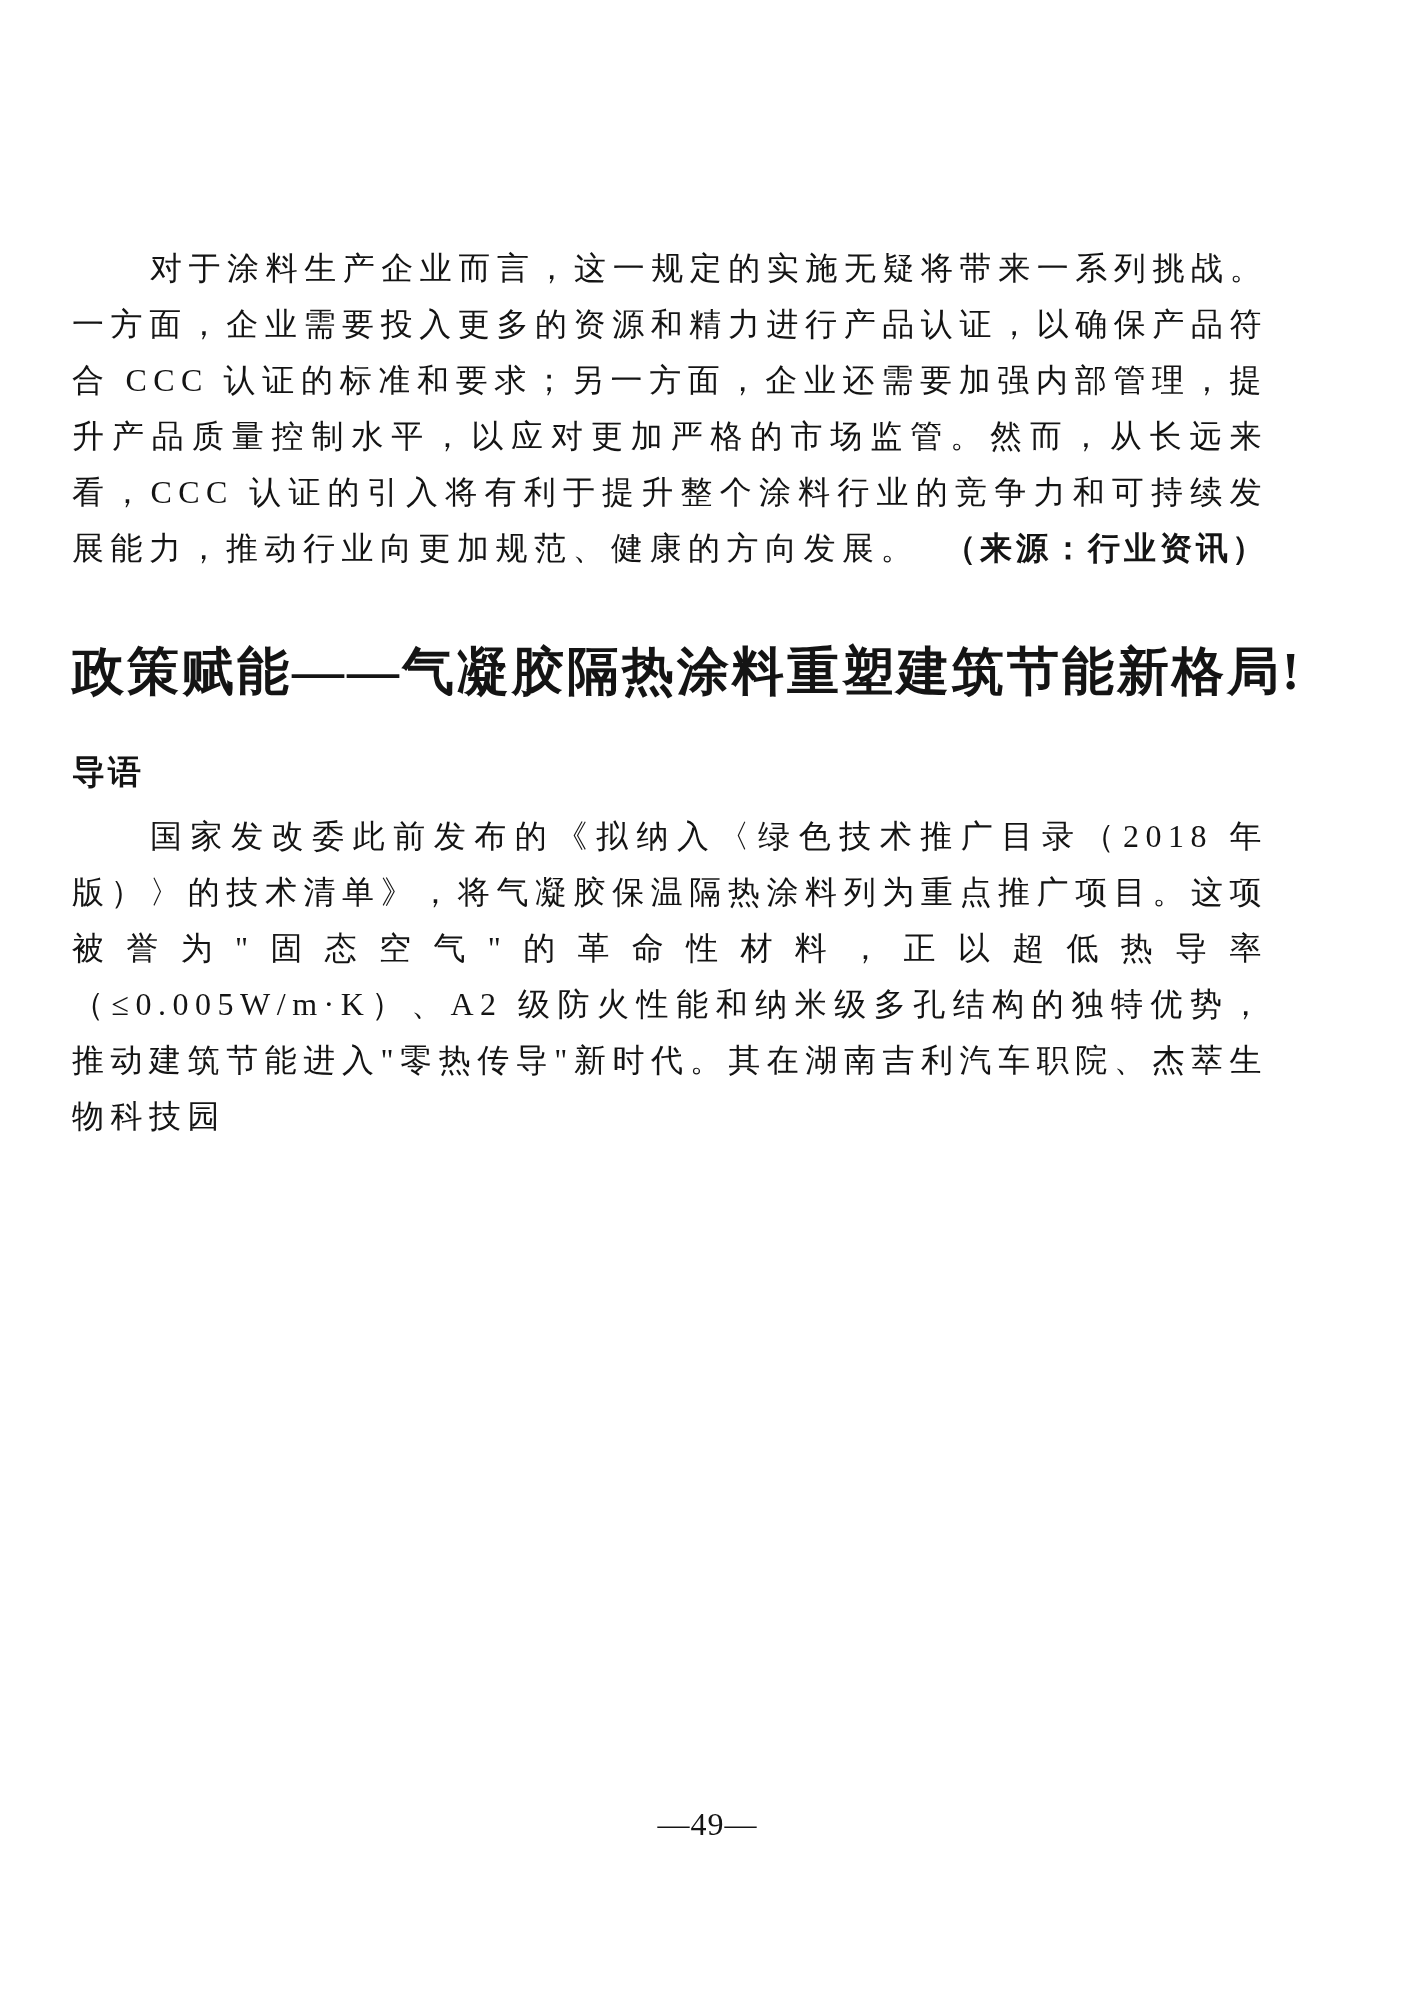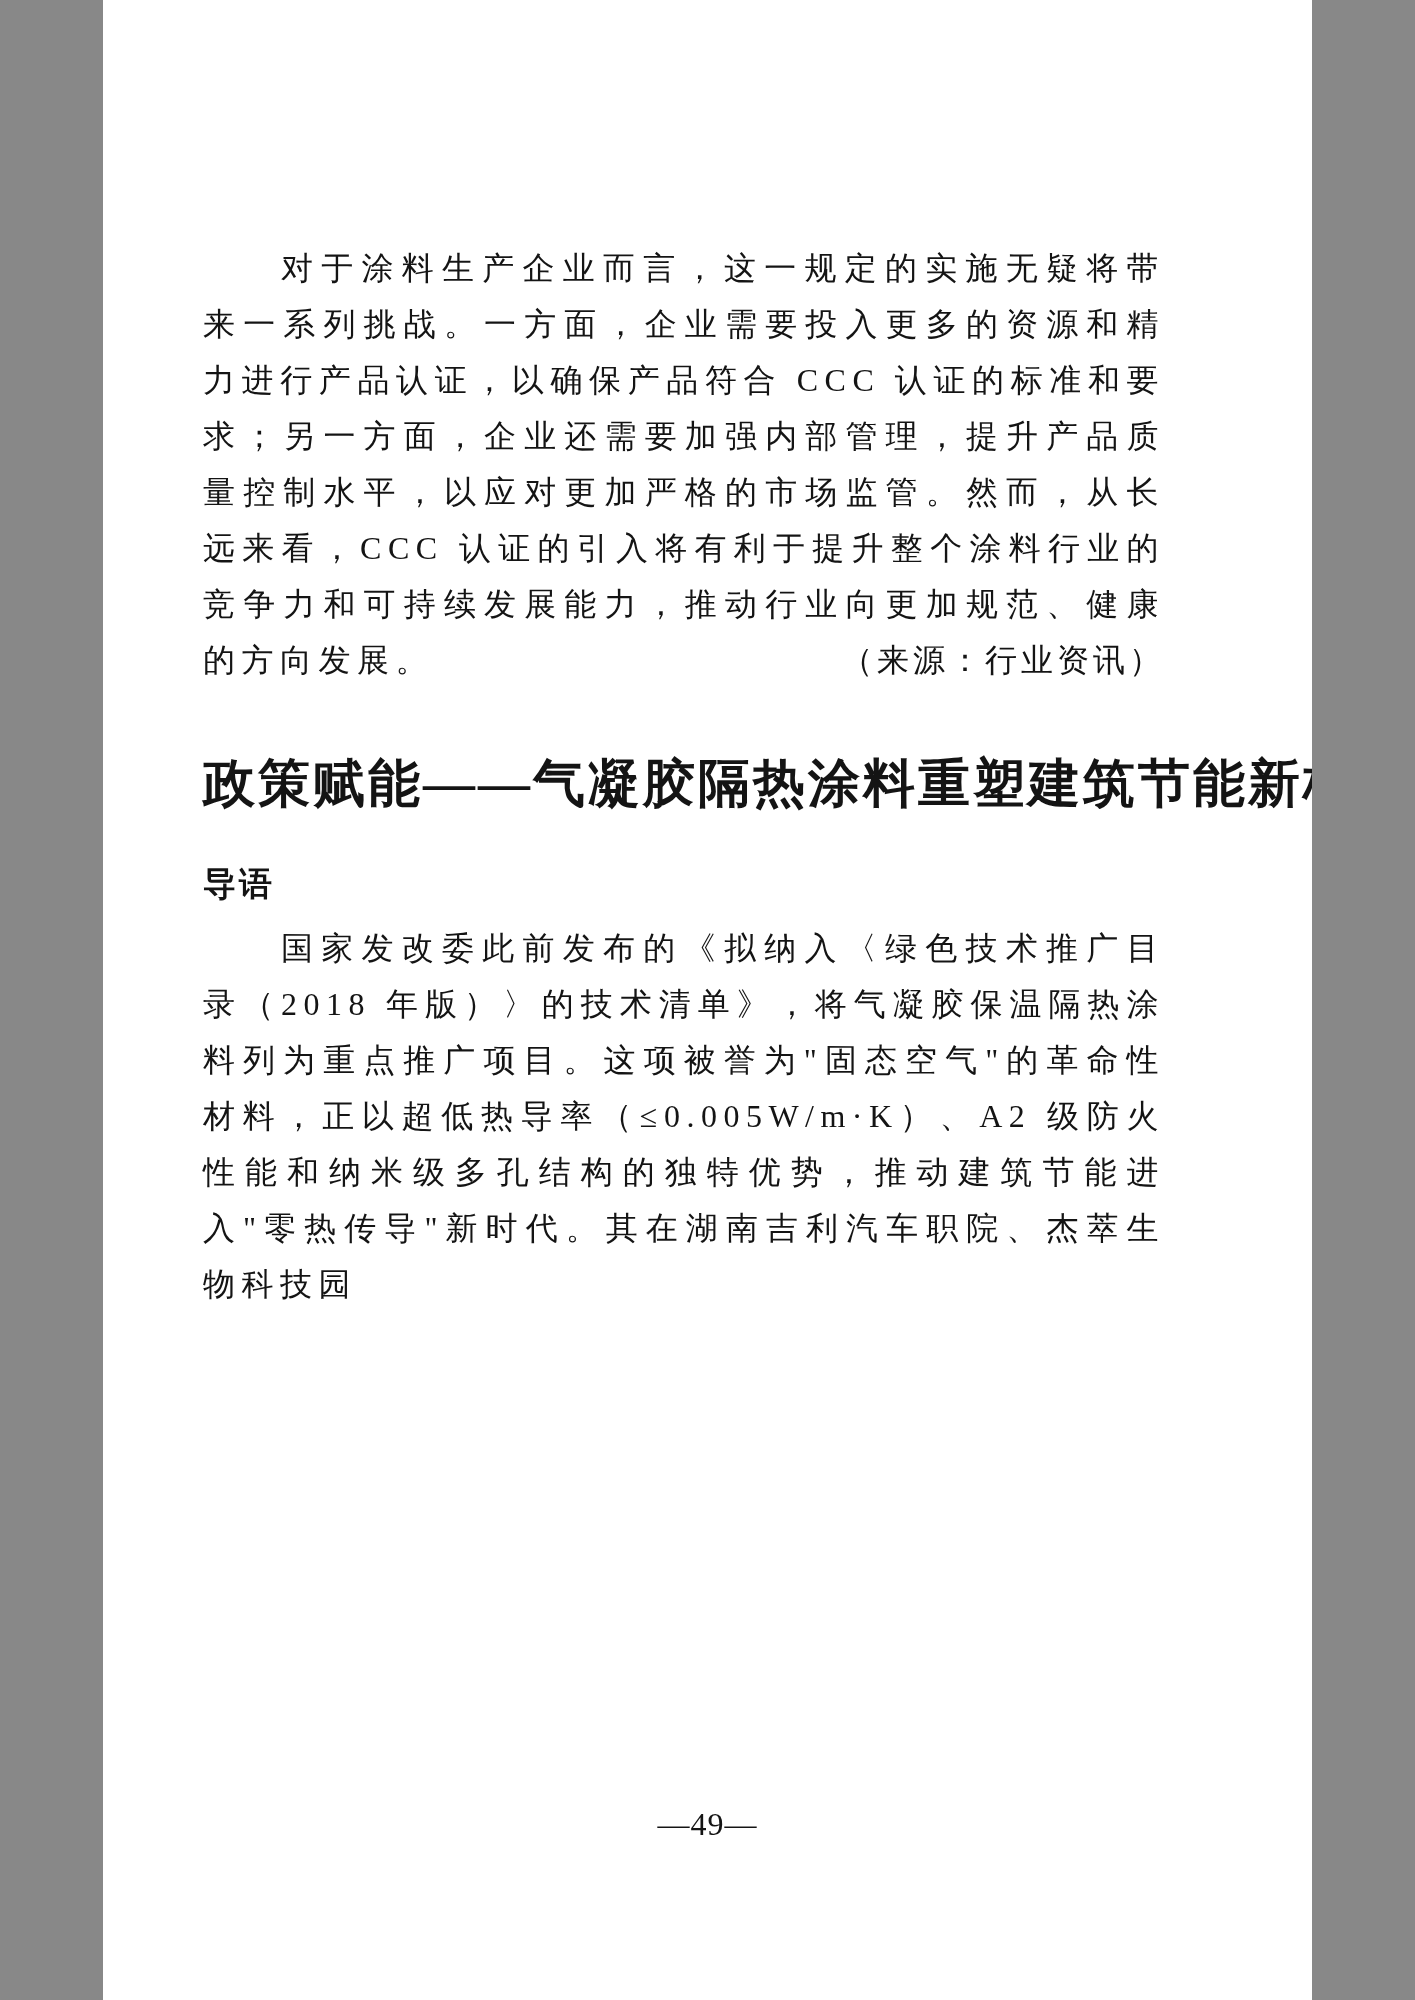--- a/index.html
+++ b/index.html
@@ -2,44 +2,45 @@
 <html><head>
 <meta charset="utf-8">
 <style>
   html, body {
     margin: 0;
     padding: 0;
     background: #888;
   }
   .page {
     position: relative;
-    width: 1209px;
+    width: 1415px;
     height: 2000px;
     margin: 0 auto;
     background: #ffffff;
     box-sizing: border-box;
-    padding: 240px 147px 0 100px;
+    padding: 240px 147px 0 72px;
     font-family: "Liberation Serif", "DejaVu Serif", serif;
     color: #141414;
     overflow: hidden;
   }
   .body-par {
     margin: 0;
     font-size: 32px;
     line-height: 56px;
     letter-spacing: 6.5px;
     text-align: justify;
     text-indent: 78px;
   }
   .source-line {
     margin-top: -56px;
     font-size: 32px;
     line-height: 56px;
     letter-spacing: 4px;
     text-align: right;
+    font-weight: bold;
   }
   .article-title {
     margin: 64px 0 0 0;
     font-size: 52px;
     line-height: 64px;
     font-weight: bold;
     letter-spacing: 3px;
     text-align: center;
     white-space: nowrap;
   }

